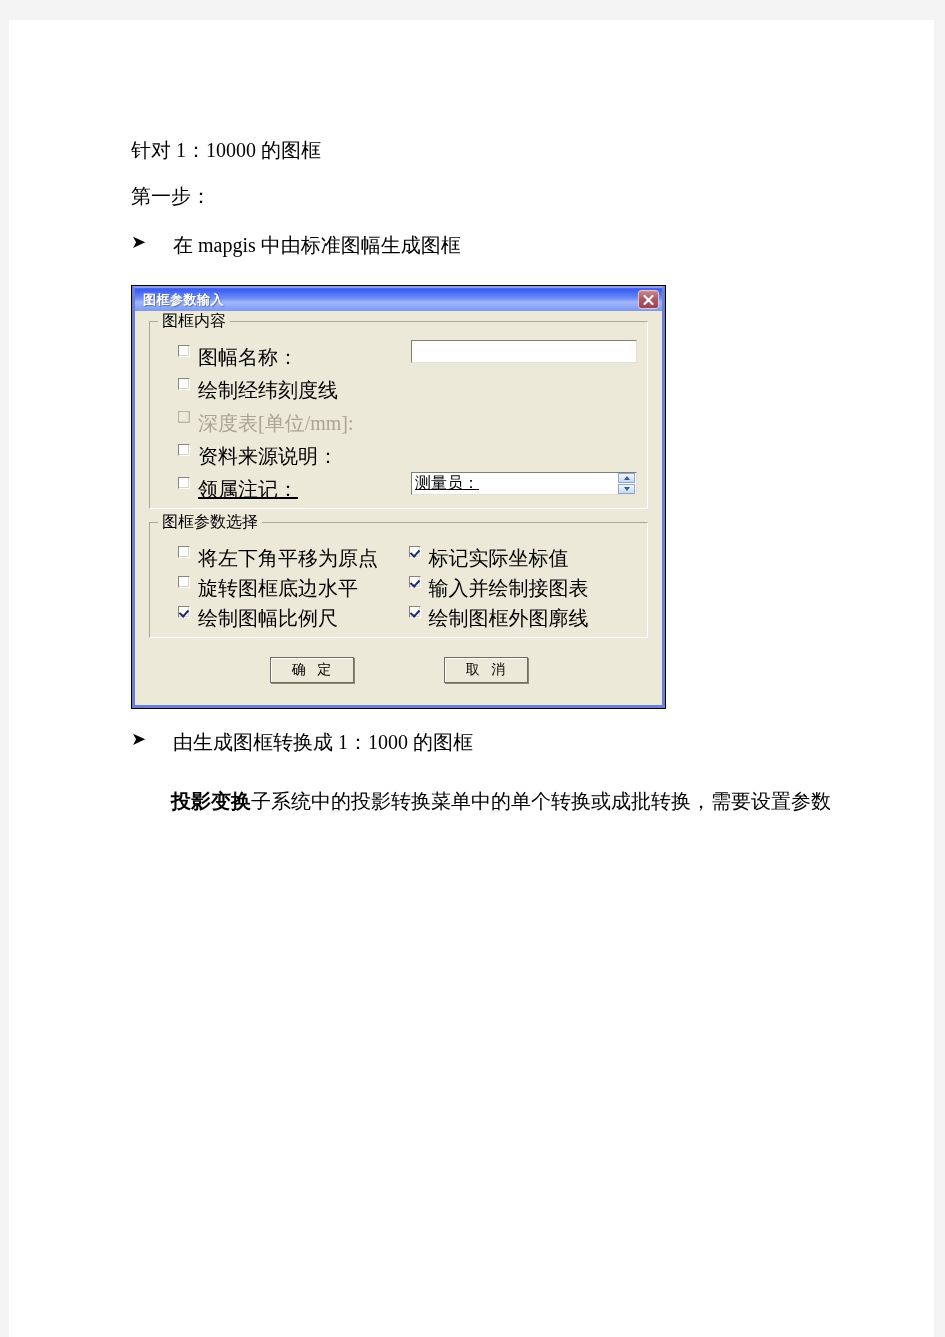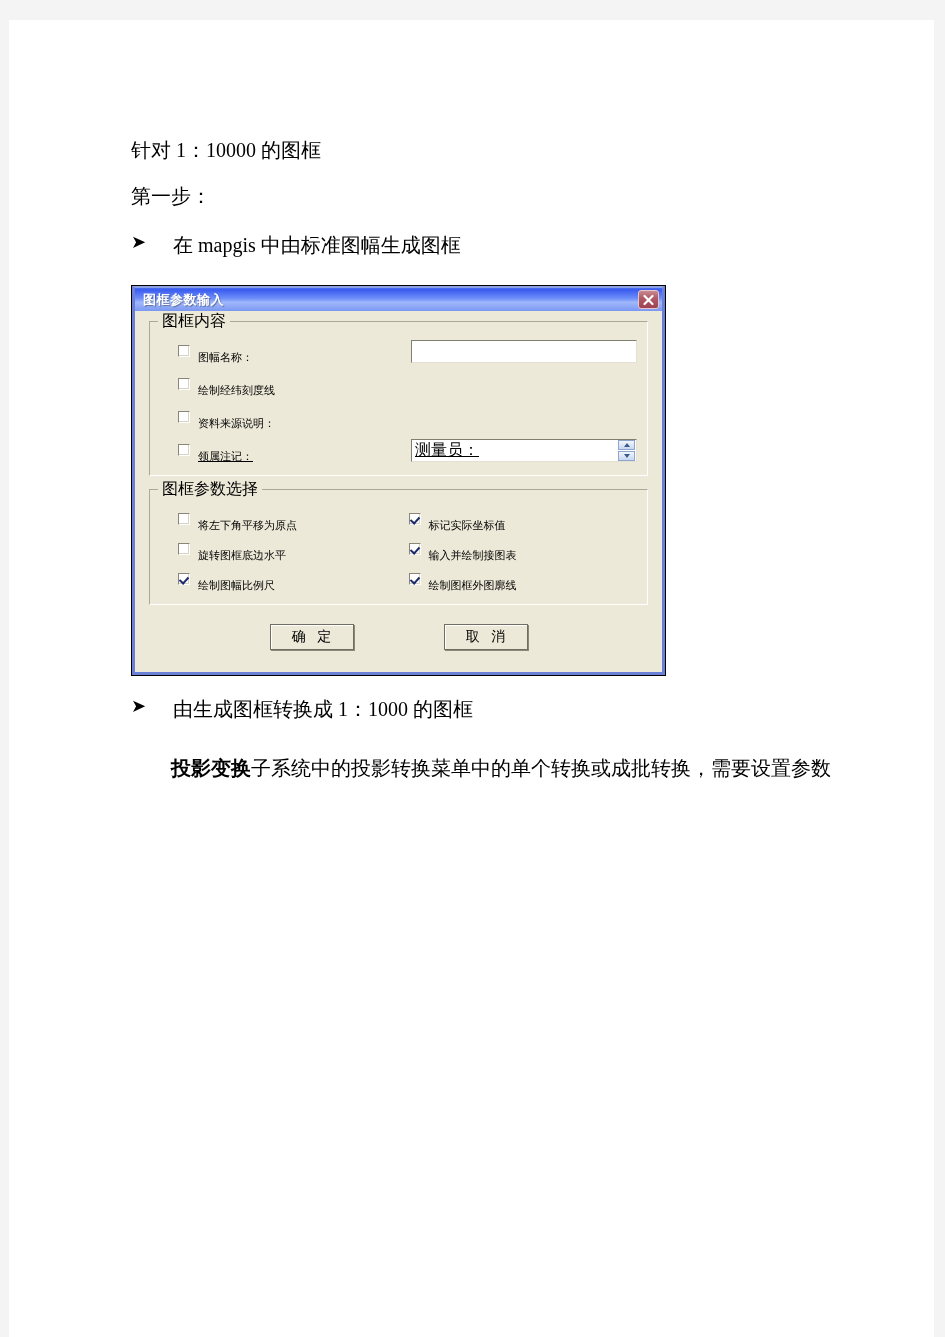--- a/index.html
+++ b/index.html
@@ -184,21 +184,21 @@
     left: 2px;
     top: 1px;
     width: 4px;
     height: 7px;
     border: solid #1b2a6b;
     border-width: 0 2px 2px 0;
     transform: rotate(42deg);
   }
   .lbl {
     font-family: "Liberation Serif", "DejaVu Serif", serif;
-    font-size: 11px;
+    font-size: 20px;
     color: #000;
     line-height: 1;
     margin-top: 12px;
   }
   .lbl.disabled { color: #a9a495; }
 
   .field-col {
     margin-left: auto;
     display: flex;
     align-items: center;
@@ -334,20 +334,26 @@
                 </div>
               </div>
 
               <div class="row">
                 <label class="chk-label">
                   <span class="cbox"></span>
                   <span class="lbl">绘制经纬刻度线</span>
                 </label>
               </div>
 
+              <div class="row">
+                <label class="chk-label">
+                  <span class="cbox disabled"></span>
+                  <span class="lbl disabled">深度表[单位/mm]:</span>
+                </label>
+              </div>
 
               <div class="row">
                 <label class="chk-label">
                   <span class="cbox"></span>
                   <span class="lbl">资料来源说明：</span>
                 </label>
               </div>
 
               <div class="row">
                 <label class="chk-label">

